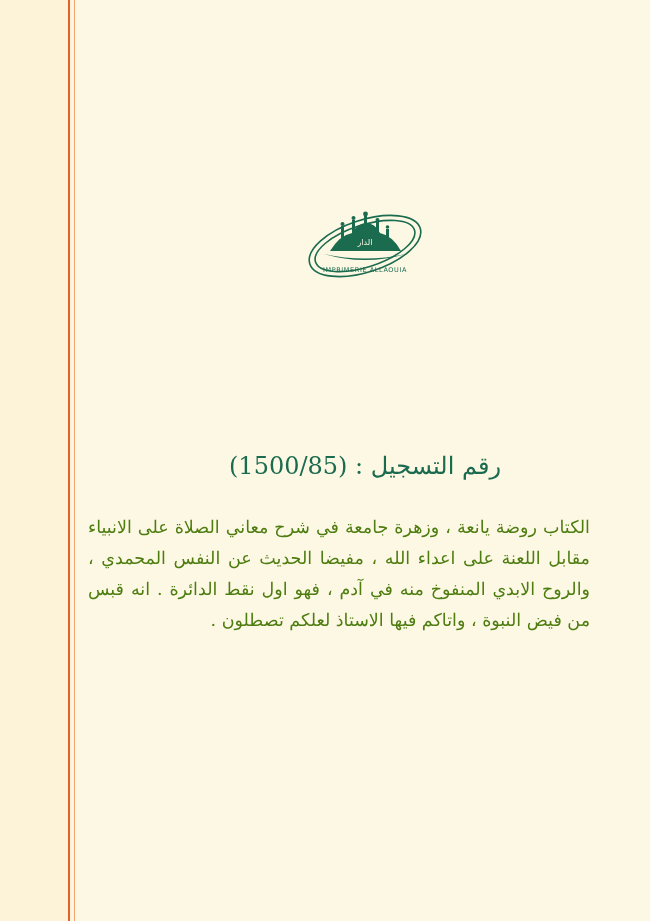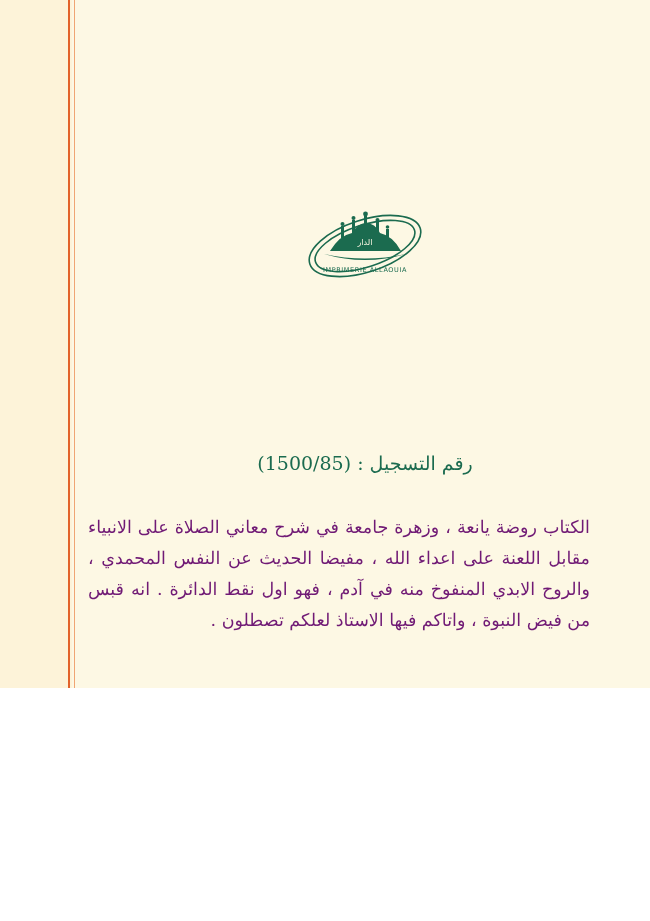--- a/index.html
+++ b/index.html
@@ -6,21 +6,21 @@
     margin: 0;
     padding: 0;
     background: #ffffff;
   }
   body {
     font-family: "DejaVu Sans", sans-serif;
   }
   .page {
     position: relative;
     width: 650px;
-    height: 688px;
+    height: 921px;
     background: #fdf8e4;
     overflow: hidden;
   }
   
   .spine-strip {
     position: absolute;
     left: 0;
     top: 0;
     width: 72px;
     height: 100%;
@@ -84,37 +84,37 @@
     margin-top: 30px;
     color: #1b6b4f;
   }
   .reg-line {
     position: absolute;
     left: 0;
     right: 0;
     top: 452px;
     text-align: center;
     direction: rtl;
-    font-size: 19px;
+    font-size: 24px;
     color: #1b6b4f;
     font-family: "DejaVu Serif", serif;
     letter-spacing: .5px;
   }
   .blurb {
     position: absolute;
     right: 60px;
     left: 8px;
     top: 512px;
     direction: rtl;
     text-align: justify;
     text-align-last: right;
     font-family: "DejaVu Serif", serif;
     font-size: 17.5px;
     line-height: 31px;
-    color: #701a75;
+    color: #4d7c0f;
   }
   .blurb p { margin: 0; }
 </style>
 </head>
 <body>
 
 <div class="page">
 
   <div class="spine-strip"></div>
   <div class="spine-rule-outer"></div>

